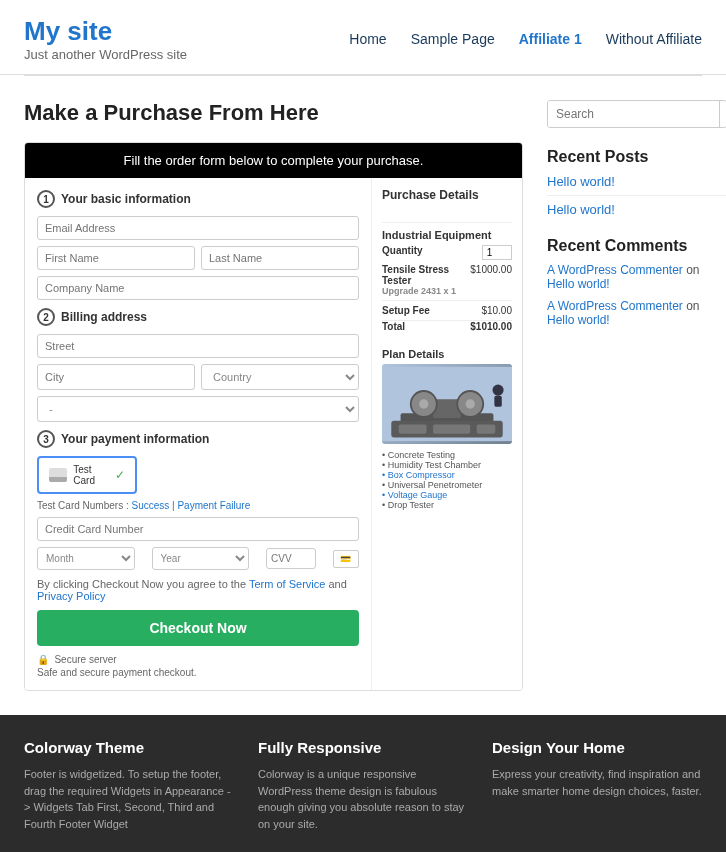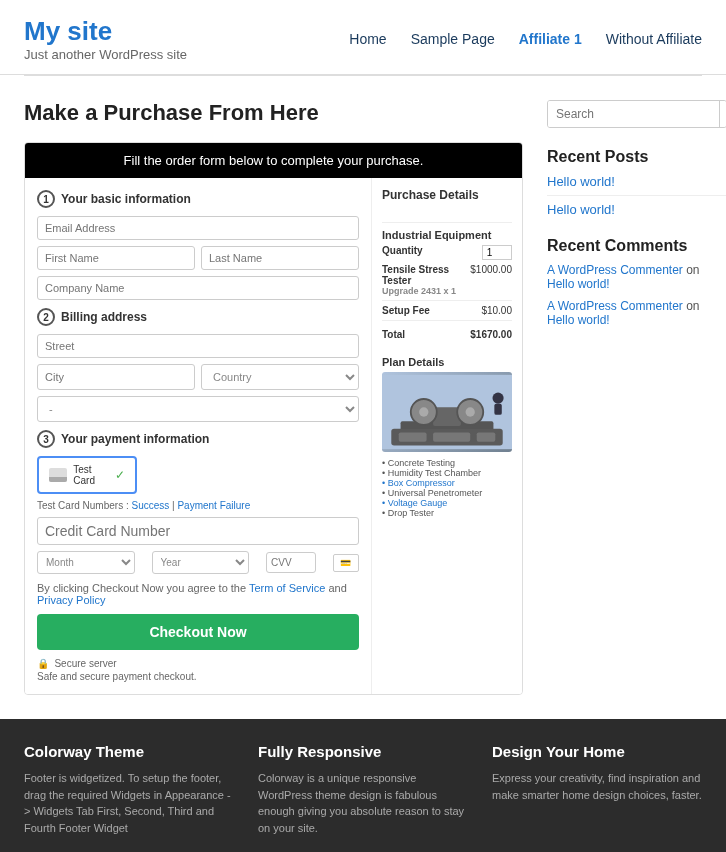--- a/index.html
+++ b/index.html
@@ -36,21 +36,21 @@
     .form-input-half { flex: 1; border: 1px solid #ccc; border-radius: 3px; padding: 5px 7px; font-size: 11px; color: #888; background: #fff; }
 
     .payment-box { border: 2px solid #4c8ef5; border-radius: 4px; padding: 6px 10px; font-size: 11px; display: flex; align-items: center; gap: 6px; margin-bottom: 6px; width: 100px; }
     .card-icon-rect { width: 22px; height: 14px; background: #ddd; border-radius: 2px; position: relative; overflow: hidden; }
     .card-icon-rect::after { content: ''; position: absolute; bottom: 0; left: 0; right: 0; height: 5px; background: #aaa; }
     .check-badge { color: #4caf50; font-size: 12px; margin-left: auto; }
 
     .test-card-links { font-size: 10px; color: #666; margin-bottom: 6px; }
     .test-card-links a { color: #2176cc; text-decoration: none; }
 
-    .cc-num-input { width: 100%; border: 1px solid #ccc; border-radius: 3px; padding: 5px 7px; font-size: 14px; color: #888; margin-bottom: 6px; }
+    .cc-num-input { width: 100%; border: 1px solid #ccc; border-radius: 3px; padding: 5px 7px; font-size: 11px; color: #888; margin-bottom: 6px; }
 
     .cc-row { display: flex; gap: 17px; align-items: center; margin-bottom: 8px; }
     .cc-select { flex: 1; border: 1px solid #ccc; border-radius: 3px; padding: 4px 4px; font-size: 10px; color: #888; background: #fff; }
     .cc-cvv { width: 50px; border: 1px solid #ccc; border-radius: 3px; padding: 4px 4px; font-size: 10px; color: #888; background: #fff; }
     .cc-icon { width: 26px; height: 18px; border: 1px solid #ccc; border-radius: 2px; display: flex; align-items: center; justify-content: center; font-size: 9px; }
 
     .terms-text { font-size: 11px; color: #666; margin-bottom: 8px; }
     .terms-text a { color: #2176cc; text-decoration: none; }
 
     .checkout-btn { background: #27ae60; color: #fff; border: none; border-radius: 4px; padding: 10px 0; width: 100%; font-size: 14px; font-weight: bold; cursor: pointer; margin-bottom: 8px; }
@@ -215,23 +215,23 @@
               <div style="color:#888;font-size:9px;">Upgrade 2431 x 1</div>
             </span>
             <span class="val">$1000.00</span>
           </div>
 
           <div class="purchase-row" style="border-top:1px solid #eee;padding-top:4px;margin-top:4px;">
             <span class="label">Setup Fee</span>
             <span class="val">$10.00</span>
           </div>
 
-          <div class="purchase-row" style="border-top:1px solid #eee;padding-top:8px;margin-top:4px;">
+          <div class="purchase-row" style="border-top:1px solid #eee;padding-top:0;margin-top:4px;">
             <span class="label">Total</span>
-            <span class="val total-val">$1670.00</span>
+            <span class="val total-val">$1010.00</span>
           </div>
 
           <div class="plan-details-title">Plan Details</div>
 
           <div class="plan-image">
             <svg viewBox="0 0 140 80" xmlns="http://www.w3.org/2000/svg">
               <rect width="140" height="80" fill="#b0c4de"></rect>
 
               <rect x="20" y="50" width="100" height="10" rx="2" fill="#555"></rect>
               <rect x="55" y="35" width="30" height="20" rx="2" fill="#666"></rect>

